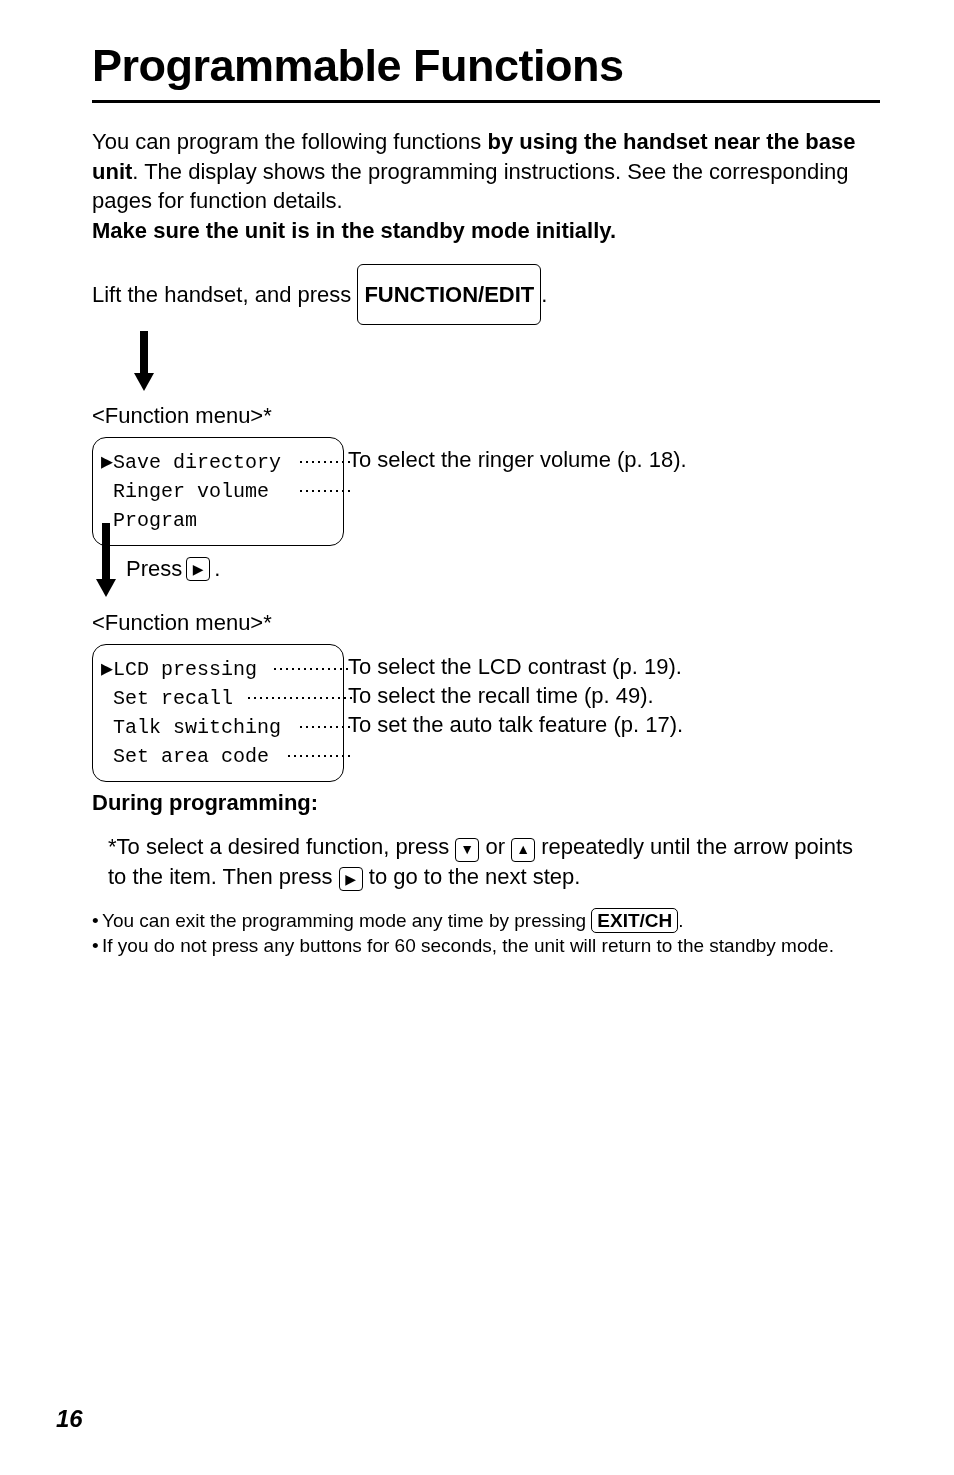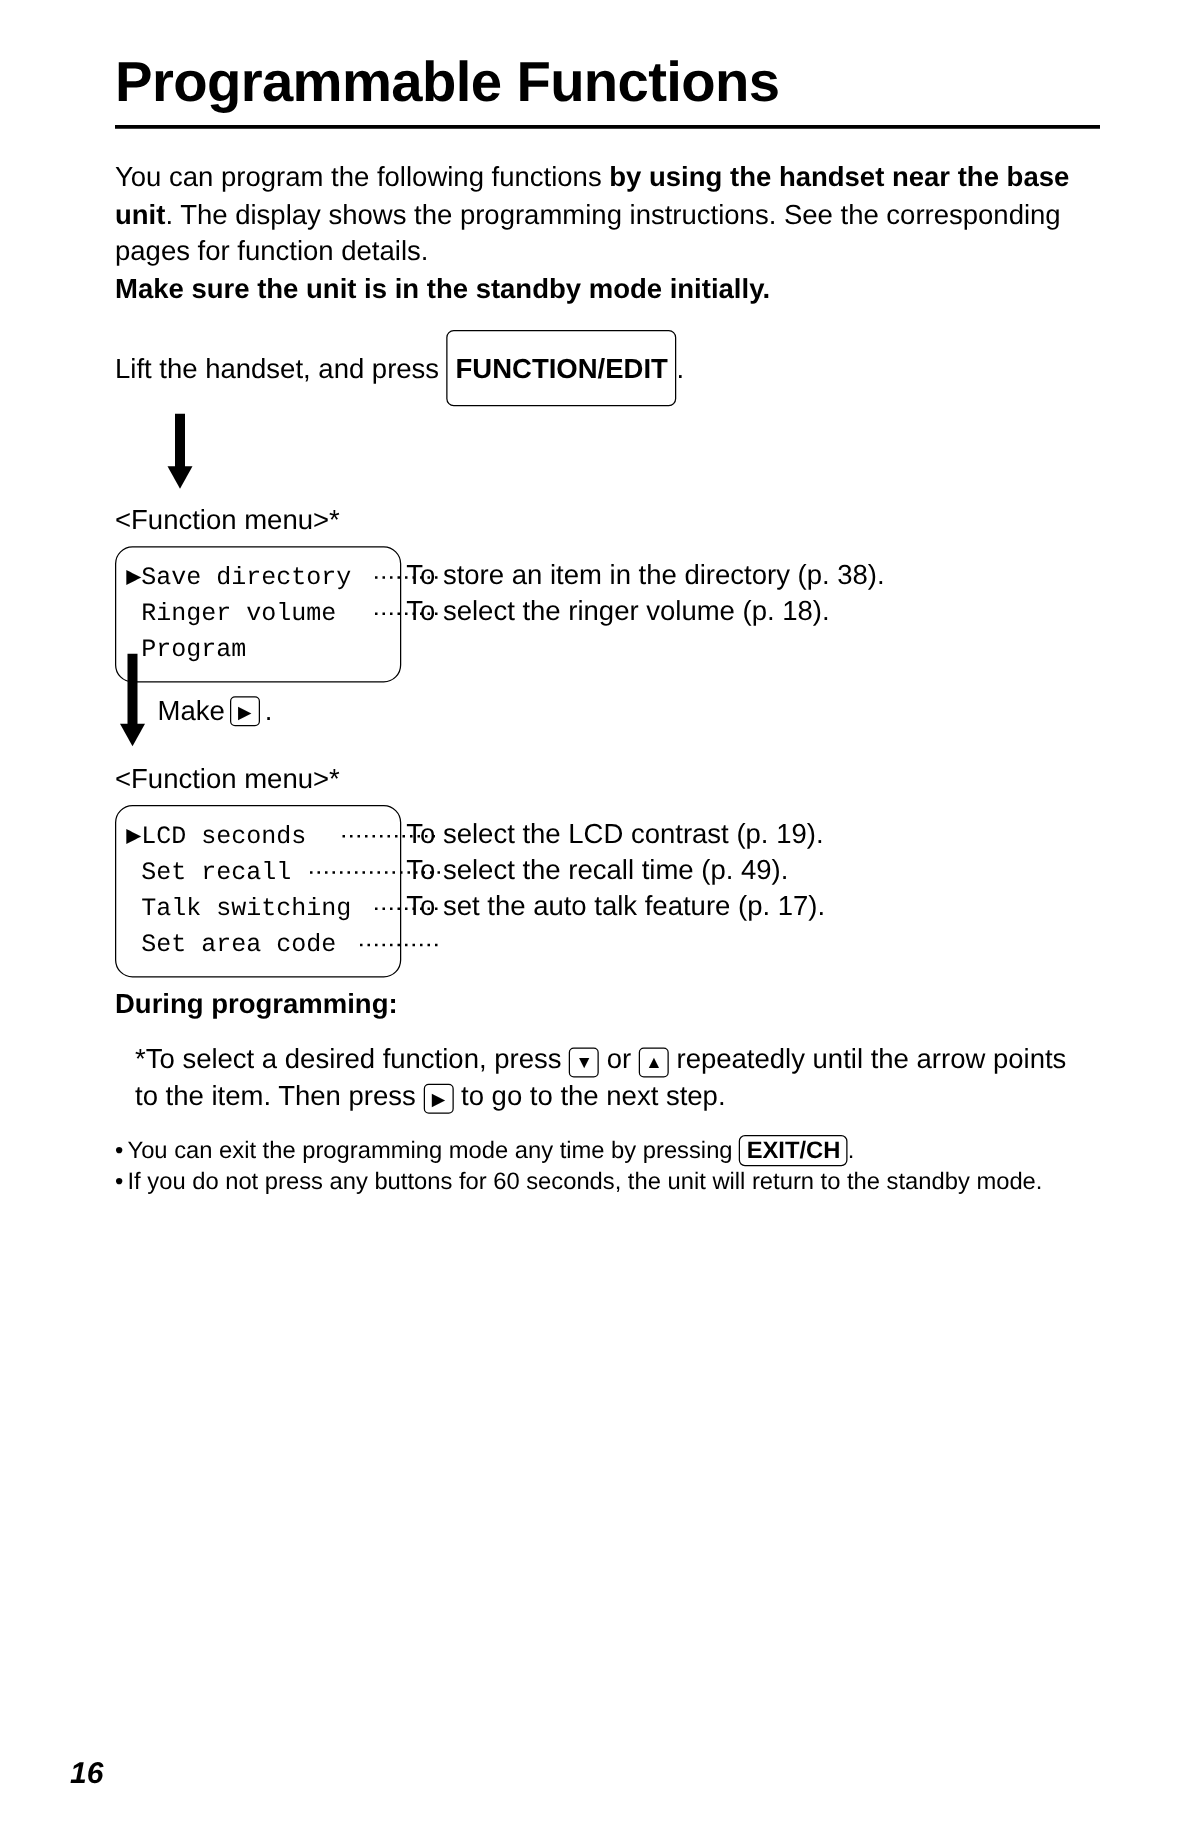--- a/index.html
+++ b/index.html
@@ -66,21 +66,21 @@
     align-items: flex-start;
     position: relative;
   }
   .lcd {
     border: 1.5px solid #000;
     border-radius: 14px;
     padding: 10px 12px 10px 8px;
     font-family: "Courier New", monospace;
     font-size: 20px;
     line-height: 1.45;
-    width: 229px;
+    width: 252px;
     box-sizing: border-box;
   }
   .lcd-line {
     white-space: pre;
   }
   .lcd-descs {
     font-size: 22px;
     line-height: 1.45;
     margin-left: 4px;
     padding-top: 8px;
@@ -181,47 +181,44 @@
     <path d="M 14 86 L 14 146" stroke="#000" stroke-width="8" fill="none"></path>
     <polygon points="14,160 4,142 24,142" fill="#000"></polygon>
   </svg>
   <div class="lcd">
     <div class="lcd-line">▶Save directory</div>
     <div class="lcd-line"> Ringer volume</div>
     <div class="lcd-line"> Program</div>
   </div>
   <div class="lcd-descs">
     <div class="lcd-desc-line">
-      <span>To store an item in the directory (p. 38).</span>
-    </div>
-    <div class="lcd-desc-line">
       <span>To select the ringer volume (p. 18).</span>
     </div>
   </div>
 </div>
 
 <div class="press-row">
-  <span>Make </span>
+  <span>Press </span>
   <span class="arrow-key">▶</span>
     <span>.</span>
 </div>
 
 <div style="height:22px;"></div>
 
 <p class="fn-menu-label">&lt;Function menu&gt;*</p>
 
 <div class="lcd-row" style="position:relative;">
   <svg class="svg-overlay" width="280" height="140" style="z-index:1;">
     <line x1="182" y1="25" x2="260" y2="25" stroke="#000" stroke-width="2" stroke-dasharray="2 4"></line>
     <line x1="156" y1="54" x2="260" y2="54" stroke="#000" stroke-width="2" stroke-dasharray="2 4"></line>
     <line x1="208" y1="83" x2="260" y2="83" stroke="#000" stroke-width="2" stroke-dasharray="2 4"></line>
     <line x1="196" y1="112" x2="260" y2="112" stroke="#000" stroke-width="2" stroke-dasharray="2 4"></line>
   </svg>
   <div class="lcd" style="padding-bottom:10px;">
-    <div class="lcd-line">▶LCD seconds</div>
+    <div class="lcd-line">▶LCD pressing</div>
     <div class="lcd-line"> Set recall</div>
     <div class="lcd-line"> Talk switching</div>
     <div class="lcd-line"> Set area code</div>
   </div>
   <div class="lcd-descs">
     <div class="lcd-desc-line">
       <span>To select the LCD contrast (p. 19).</span>
     </div>
     <div class="lcd-desc-line">
       <span>To select the recall time (p. 49).</span>

